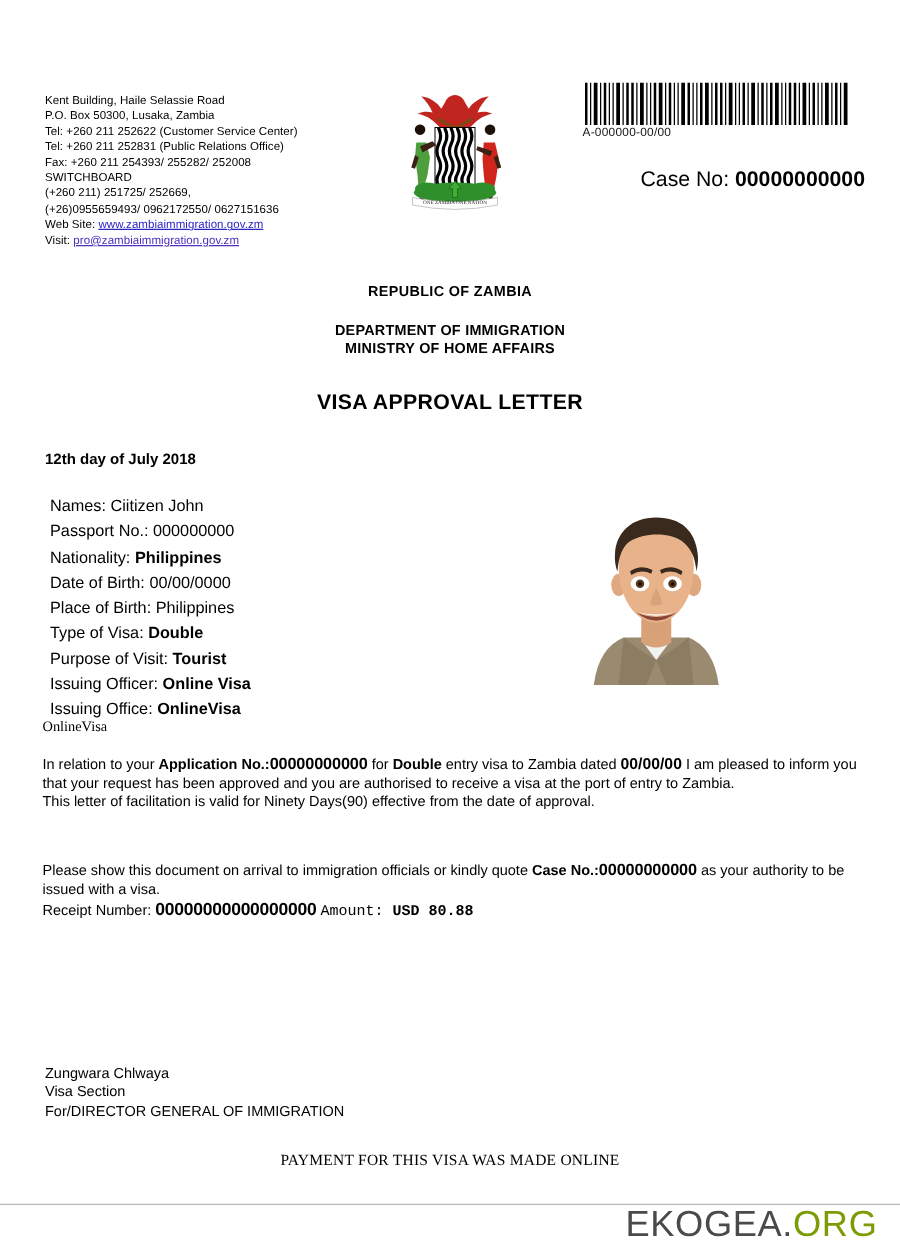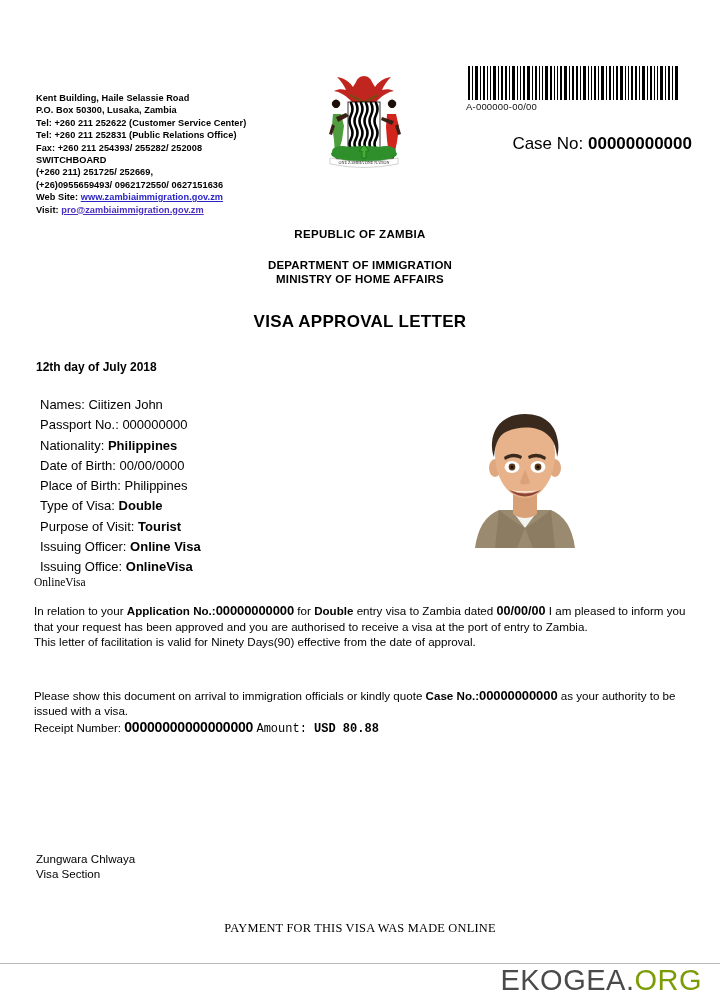--- a/index.html
+++ b/index.html
@@ -26,27 +26,26 @@
   
   .header {
     position: absolute;
     left: 0; right: 0; top: 0;
     height: 230px;
   }
 
   .address-block {
     position: absolute;
     left: 36px;
-    top: 92px;
+    top: 74px;
     width: 250px;
     font-size: 9.2px;
     line-height: 12.4px;
     color: #000;
     letter-spacing: 0.05px;
-    font-weight: bold;
   }
   .address-block .ln { white-space: nowrap; }
   .address-block .wrapline { white-space: normal; }
   .link {
     color: #2b25c4;
     text-decoration: underline;
   }
   .link.purple { color: #4b2fbf; }
 
   
@@ -500,20 +499,21 @@
     <span class="rnum">00000000000000000</span>
     <span class="amount">
       <span>Amount:</span>
       <span class="amt-val">USD 80.88</span>
     </span>
   </div>
 
   <div class="signature">
     <div>Zungwara Chlwaya</div>
     <div>Visa Section</div>
+    <div>For/DIRECTOR GENERAL OF IMMIGRATION</div>
   </div>
 
   <div class="payment-note">PAYMENT FOR THIS VISA WAS MADE ONLINE</div>
 
   <div class="footer-rule"></div>
   <div class="watermark">
     <span class="wm-a">EKOGEA.</span><span class="wm-b">ORG</span>
   </div>
 
 </div>

